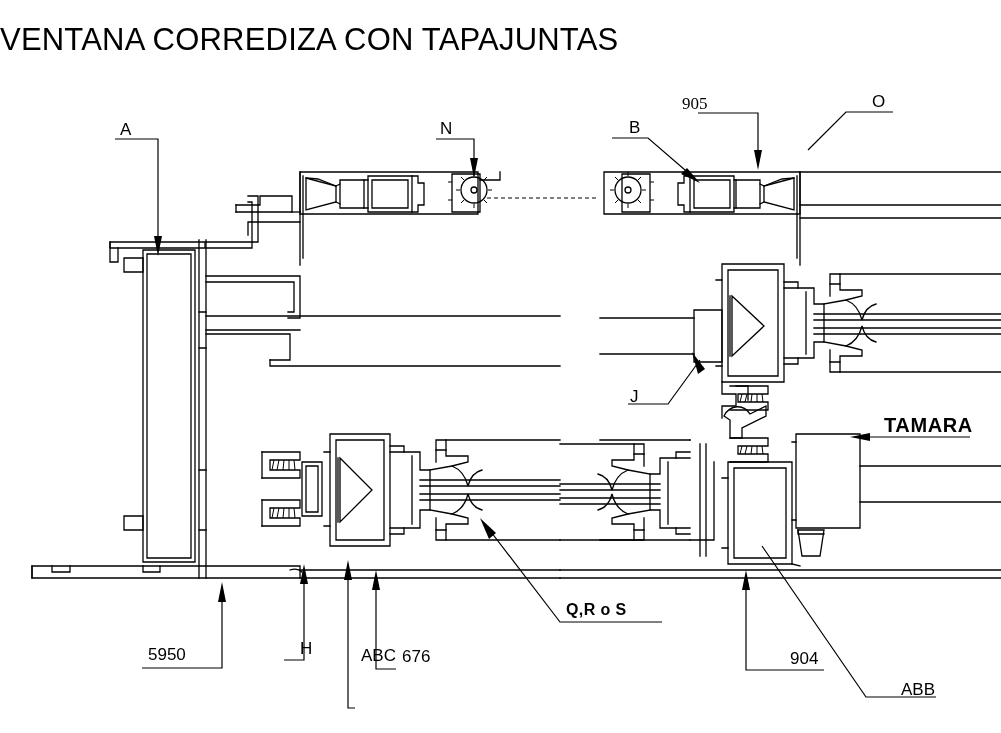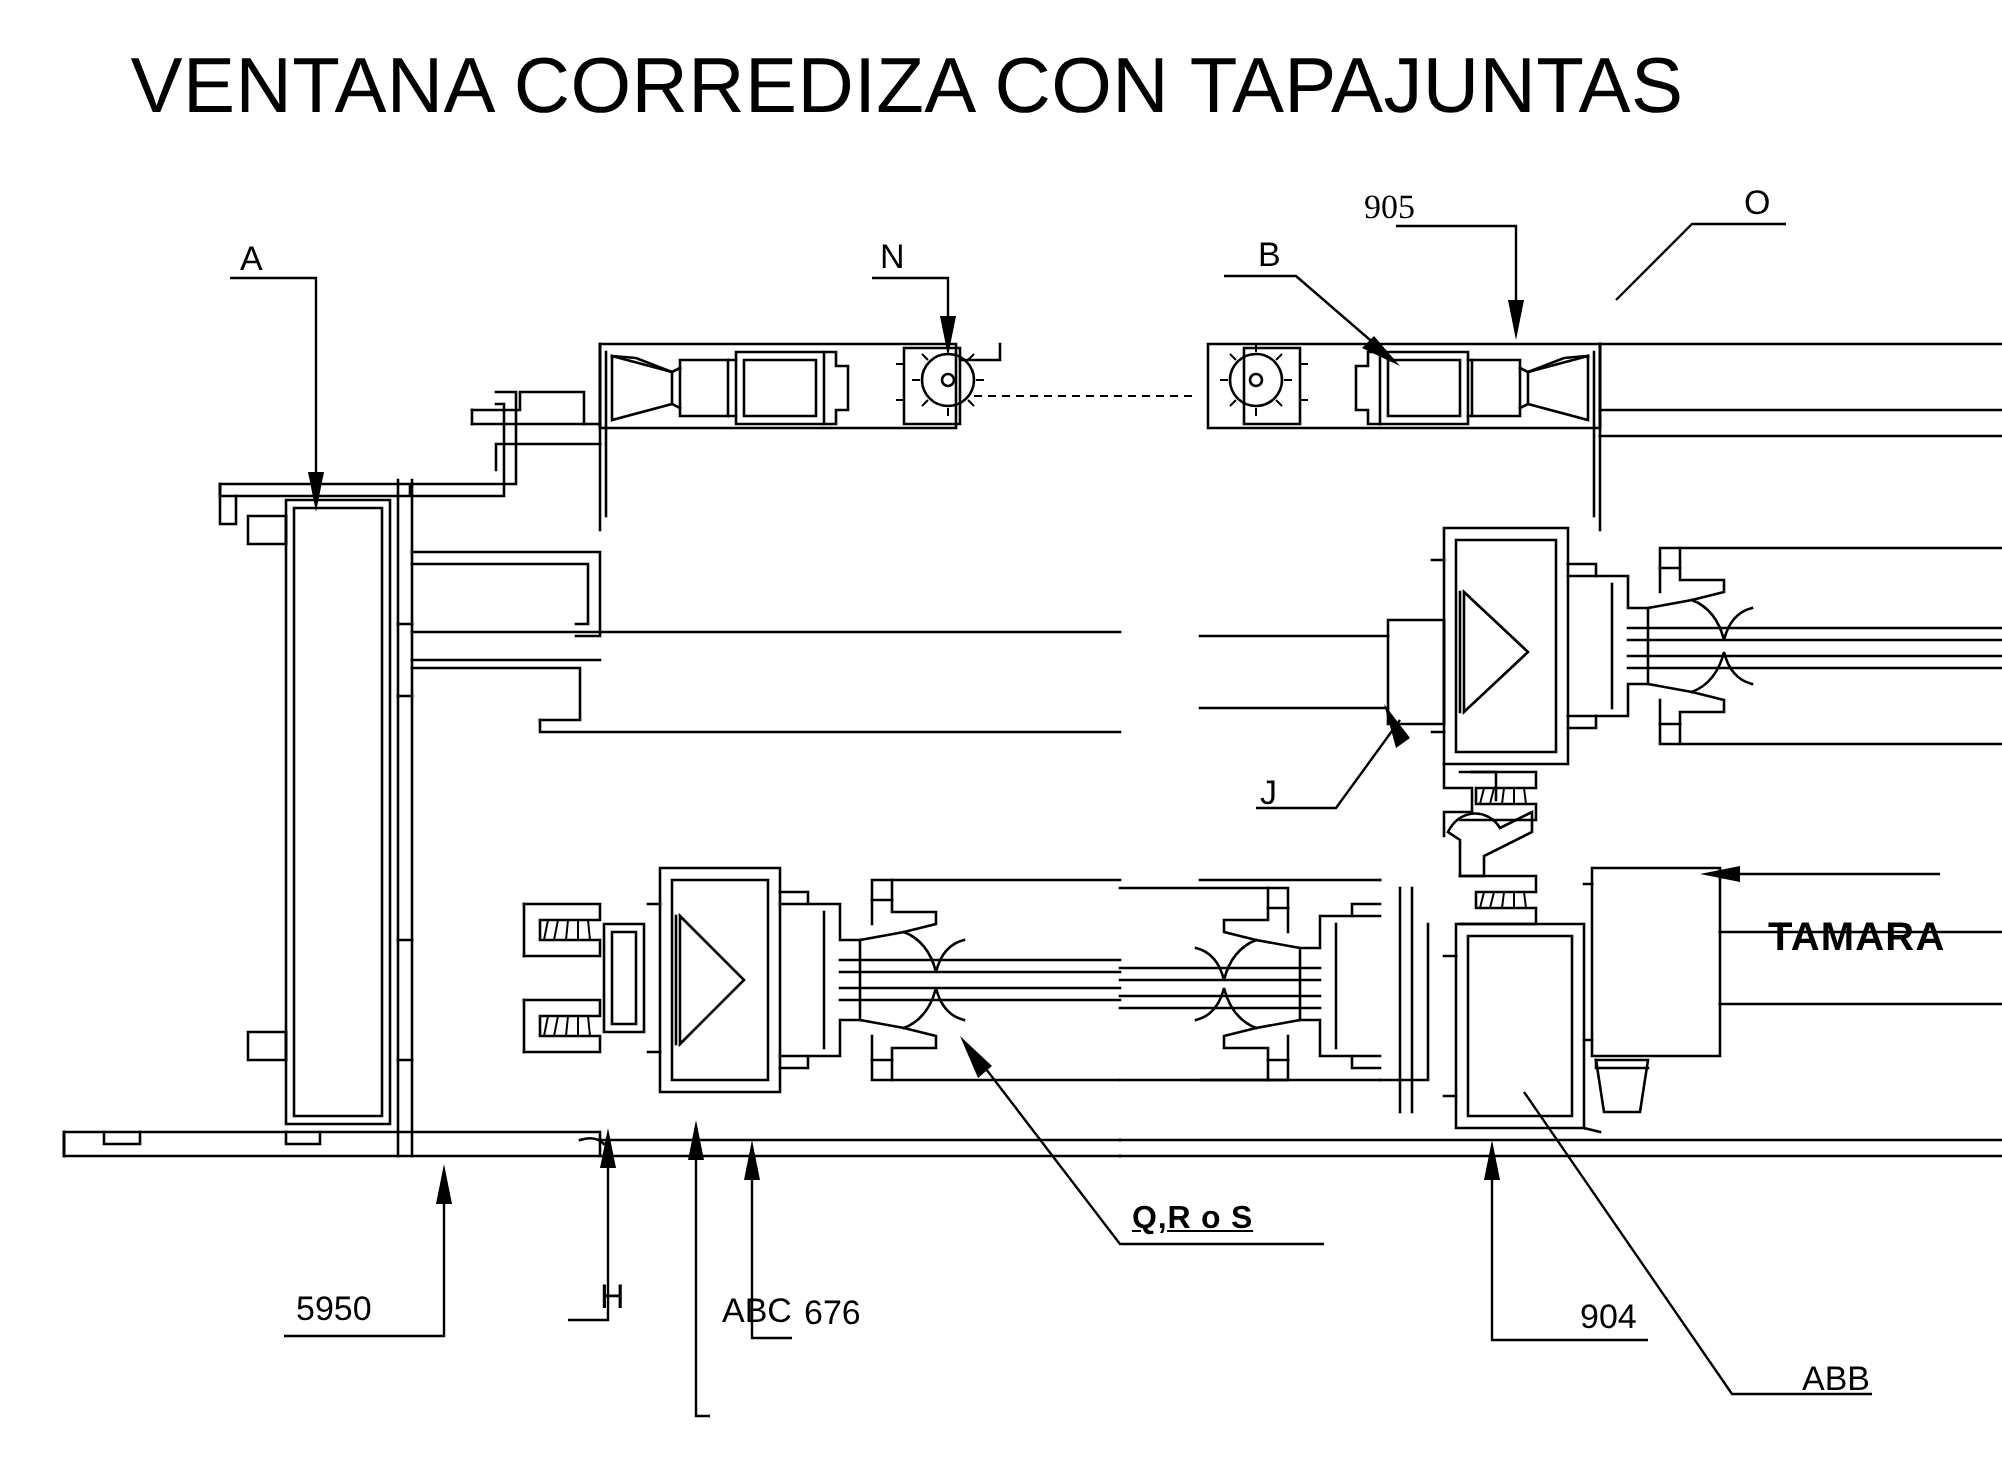--- a/index.html
+++ b/index.html
@@ -1,25 +1,25 @@
 <!DOCTYPE html>
 <html><head>
 <meta charset="utf-8">
 <title>Ventana Corrediza con Tapajuntas</title>
 <style>
   html,body{margin:0;padding:0;background:#ffffff;}
   body{width:1001px;height:733px;overflow:hidden;
        font-family:"Liberation Sans", sans-serif;color:#000;}
   #sheet{position:relative;width:1001px;height:733px;background:#fff;}
-  #title{position:absolute;left:0;top:22px;width:907px;text-align:center;
-         font-size:39px;letter-spacing:0.2px;white-space:nowrap;}
+  #title{position:absolute;left:0;top:22px;width:907px;text-align:left;
+         font-size:31px;letter-spacing:0.2px;white-space:nowrap;}
   #subtitle{position:absolute;left:0;top:72px;width:1001px;text-align:center;
             font-size:21px;}
   .cal{position:absolute;font-size:17px;line-height:17px;white-space:nowrap;}
-  .cal.bold{font-weight:bold;font-size:16px;letter-spacing:0.4px;text-decoration:underline;}
+  .cal.bold{font-weight:bold;font-size:16px;letter-spacing:0.4px;}
   .cal.big{font-size:20px;font-weight:bold;letter-spacing:0.6px;}
   svg{position:absolute;left:0;top:0;}
   .ln{fill:none;stroke:#000;stroke-width:1.3;stroke-linecap:square;stroke-linejoin:miter;}
   .ln2{fill:none;stroke:#000;stroke-width:1.1;}
   .thin{fill:none;stroke:#000;stroke-width:1;}
   .lead{fill:none;stroke:#000;stroke-width:1.2;}
   .dash{fill:none;stroke:#000;stroke-width:1.1;stroke-dasharray:4 3;}
   .hatch{fill:none;stroke:#000;stroke-width:1;}
   .solid{fill:#000;stroke:none;}
 </style>
@@ -305,21 +305,21 @@
     </g>
 
   </svg>
 
   <div class="cal" style="left:120px;top:121px;">A</div>
   <div class="cal" style="left:440px;top:120px;">N</div>
   <div class="cal" style="left:629px;top:119px;">B</div>
   <div class="cal" style="left:682px;top:95px;font-family:Liberation Serif, serif;">905</div>
   <div class="cal" style="left:872px;top:93px;">O</div>
   <div class="cal" style="left:630px;top:388px;">J</div>
-  <div class="cal big" style="left:884px;top:417px;margin-top:44px;">TAMARA</div>
+  <div class="cal big" style="left:884px;top:417px;">TAMARA</div>
   <div class="cal" style="left:148px;top:646px;">5950</div>
   <div class="cal" style="left:300px;top:640px;">H</div>
   <div class="cal" style="left:361px;top:647px;">ABC</div>
   <div class="cal" style="left:402px;top:648px;">676</div>
   <div class="cal bold" style="left:566px;top:601px;">Q,R o S</div>
   <div class="cal" style="left:774px;top:650px;margin-left:16px;">904</div>
   <div class="cal" style="left:884px;top:681px;margin-left:17px;">ABB</div>
 
 </div>
 

